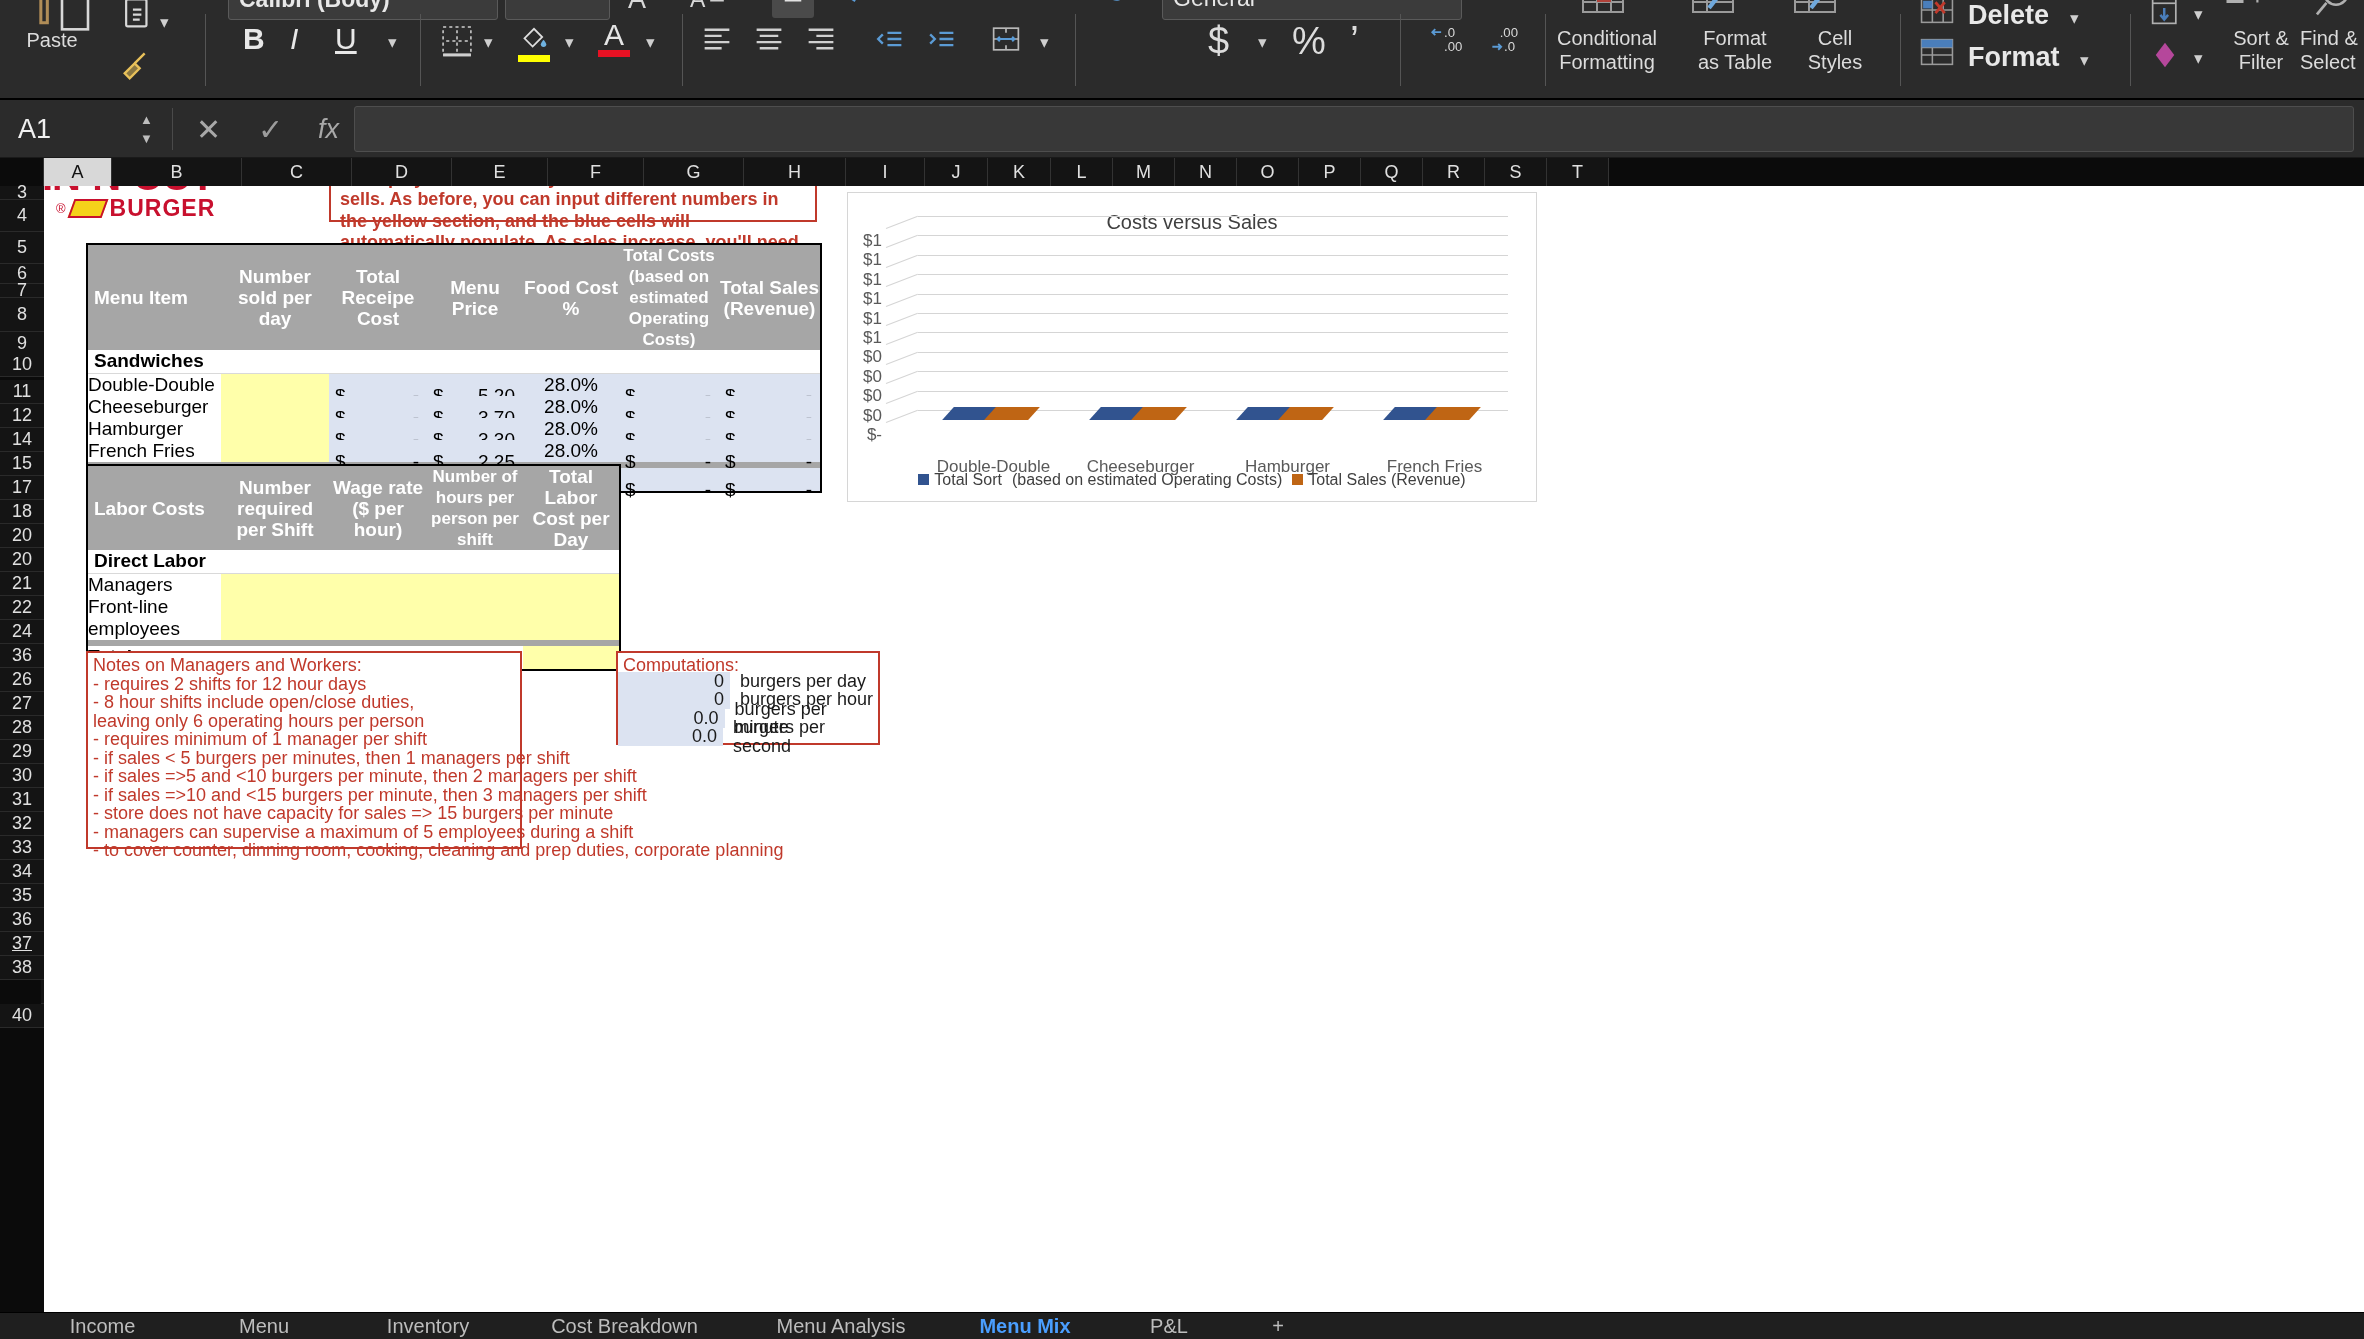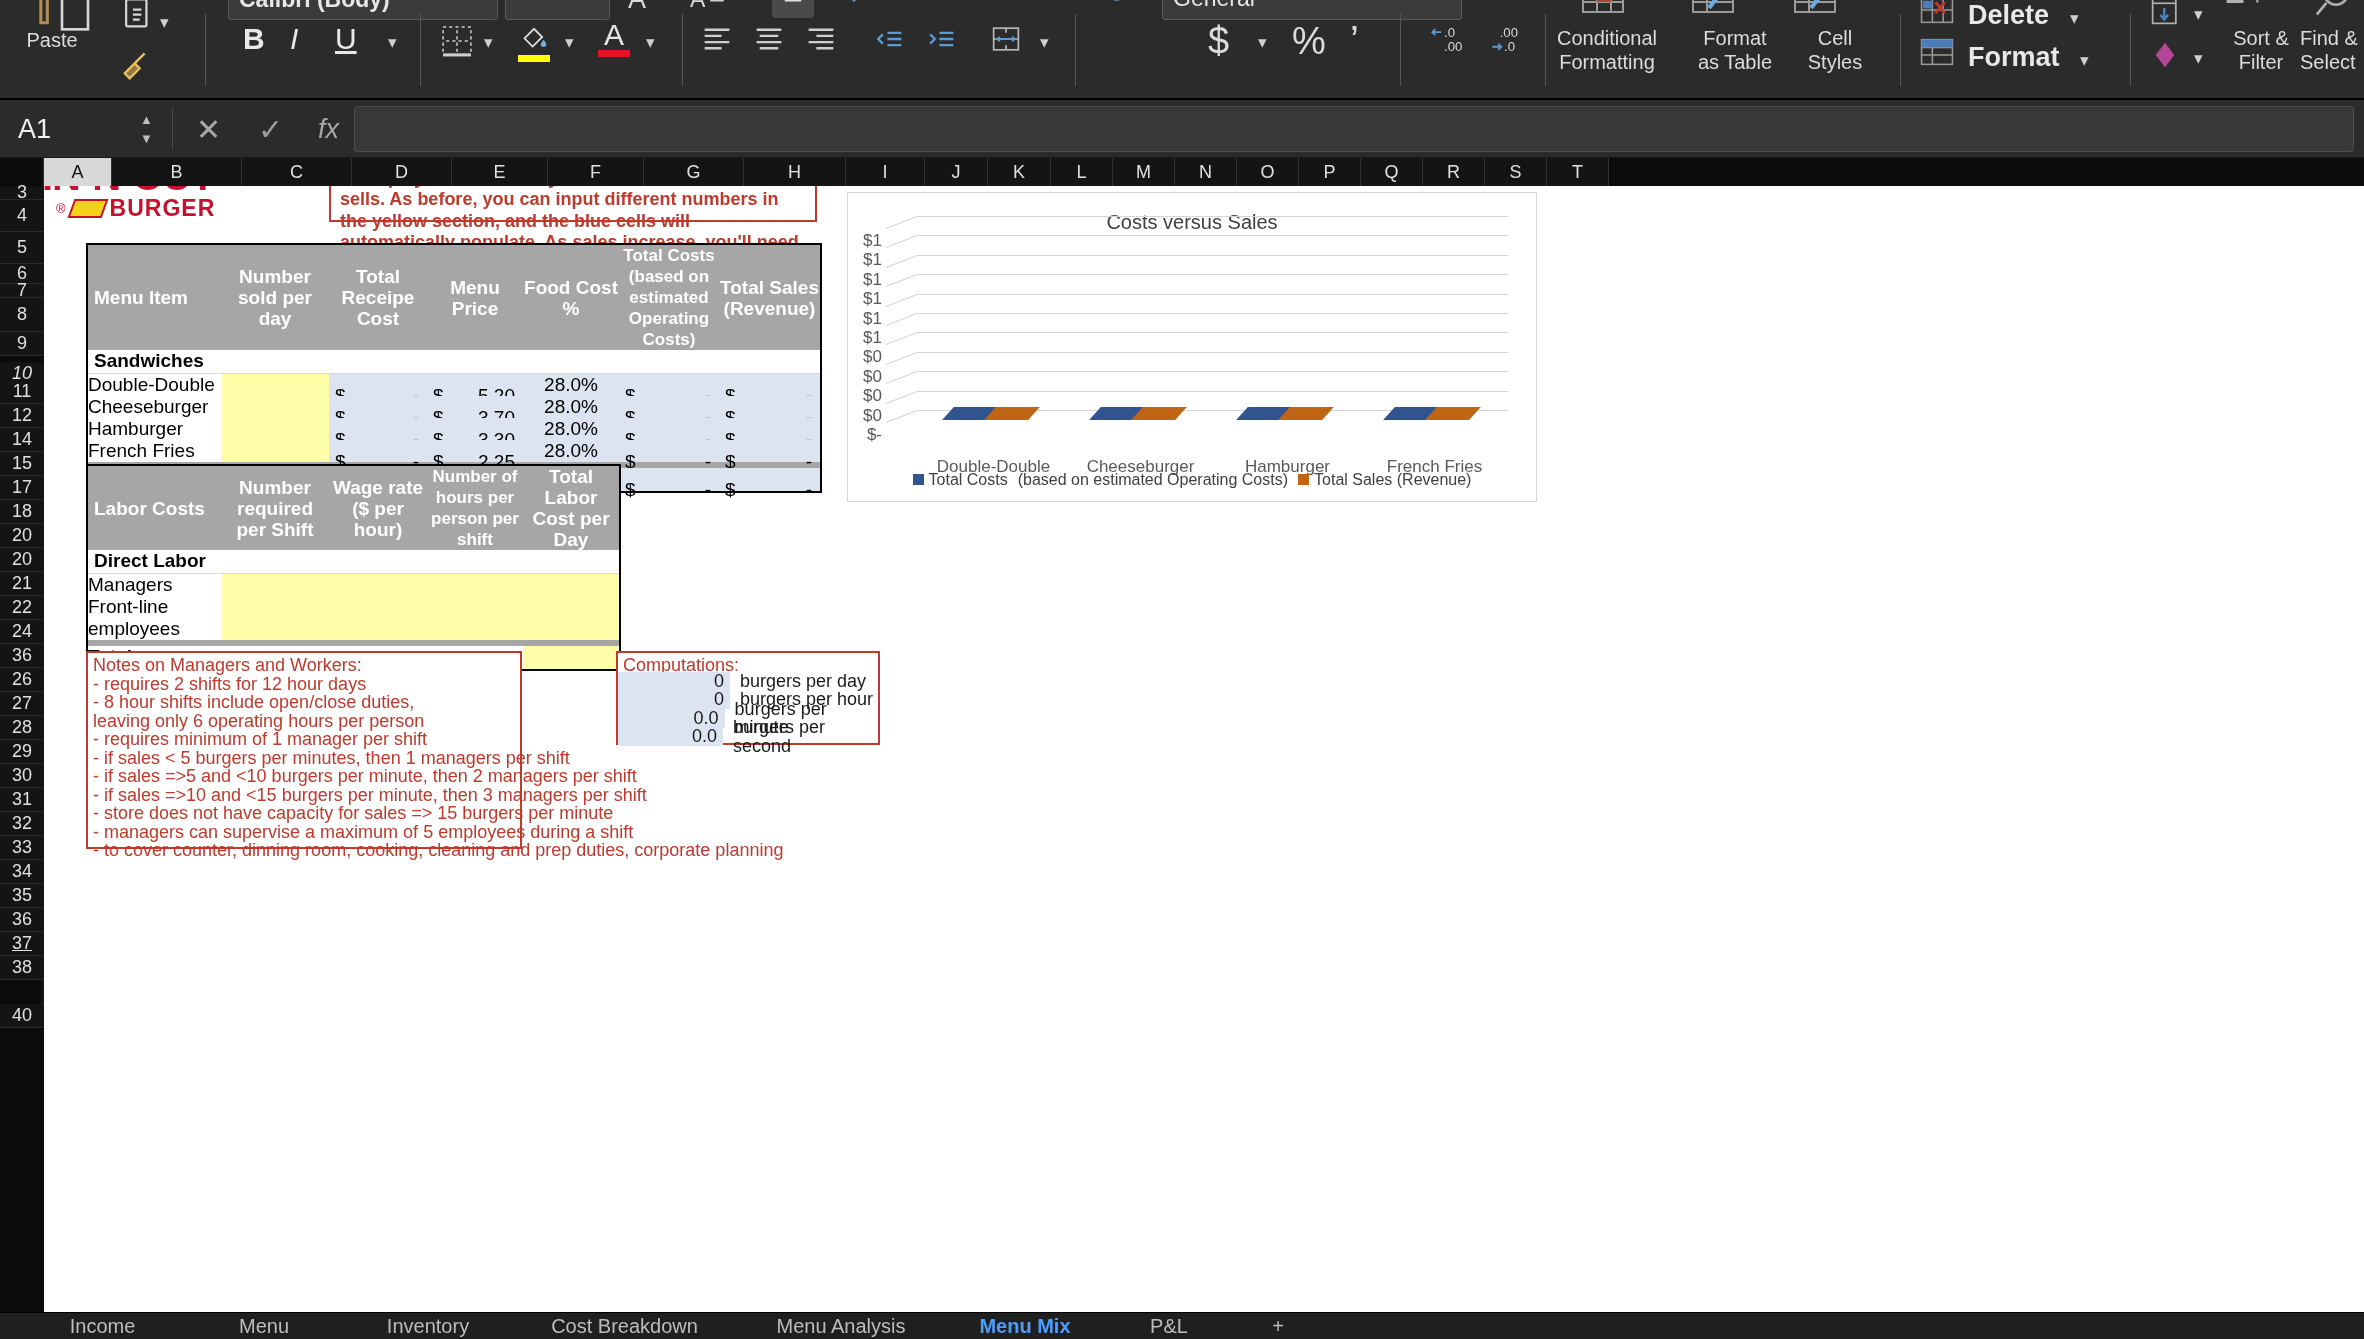--- a/index.html
+++ b/index.html
@@ -450,21 +450,21 @@
   </div>
 
 <div id="rowhead">
     <div class="rowcell" style="top: 0px; height: 14px;">3</div>
     <div class="rowcell" style="top: 14px; height: 32px;">4</div>
     <div class="rowcell" style="top: 46px; height: 32px;">5</div>
     <div class="rowcell" style="top: 78px; height: 20px;">6</div>
     <div class="rowcell" style="top: 98px; height: 14px;">7</div>
     <div class="rowcell" style="top: 112px; height: 34px;">8</div>
     <div class="rowcell" style="top: 146px; height: 24px;">9</div>
-    <div class="rowcell" style="top: 176px; height: 24px; font-style: italic;">10</div>
+    <div class="rowcell" style="top: 167px; height: 24px;">10</div>
     <div class="rowcell" style="top: 194px; height: 24px;">11</div>
     <div class="rowcell" style="top: 218px; height: 24px;">12</div>
     <div class="rowcell" style="top: 242px; height: 24px;">14</div>
     <div class="rowcell" style="top: 266px; height: 24px;">15</div>
     <div class="rowcell" style="top: 290px; height: 24px;">17</div>
     <div class="rowcell" style="top: 314px; height: 24px;">18</div>
     <div class="rowcell" style="top: 338px; height: 24px;">20</div>
     <div class="rowcell" style="top: 362px; height: 24px;">20</div>
     <div class="rowcell" style="top: 386px; height: 24px;">21</div>
     <div class="rowcell" style="top: 410px; height: 24px;">22</div>
@@ -780,21 +780,21 @@
         <div class="bar3d" style="left: 541px; top: 214px; width: 44px; background: rgb(49, 83, 143);"></div>
         <div class="bar3d" style="left: 583px; top: 214px; width: 44px; background: rgb(191, 101, 20);"></div>
       </div>
     <div id="chart-xticks">
         <div class="xtick" style="left: 72px; width: 147px; top: 264px;">Double-Double</div>
         <div class="xtick" style="left: 219px; width: 147px; top: 264px;">Cheeseburger</div>
         <div class="xtick" style="left: 366px; width: 147px; top: 264px;">Hamburger</div>
         <div class="xtick" style="left: 513px; width: 147px; top: 264px;">French Fries</div>
       </div>
     <div class="legend" id="chart-legend">
-        <span><span class="lg-sw" style="background: rgb(49, 83, 143);"></span><span>Total Costs</span></span>
+        <span><span class="lg-sw" style="background: rgb(49, 83, 143);"></span><span>Total Sort</span></span>
         <span>(based on estimated Operating Costs)</span>
         <span><span class="lg-sw" style="background: rgb(191, 101, 20);"></span><span>Total Sales (Revenue)</span></span>
       </div>
   </div>
 </div>
 
 <div id="tabs">
     <div class="tab" style="left: 30px; width: 145px;">Income</div>
     <div class="tab" style="left: 189px; width: 150px;">Menu</div>
     <div class="tab" style="left: 353px; width: 150px;">Inventory</div>

